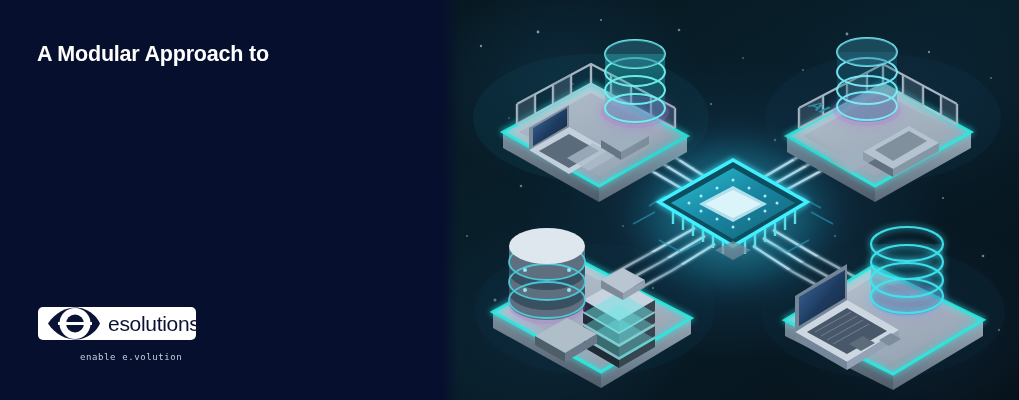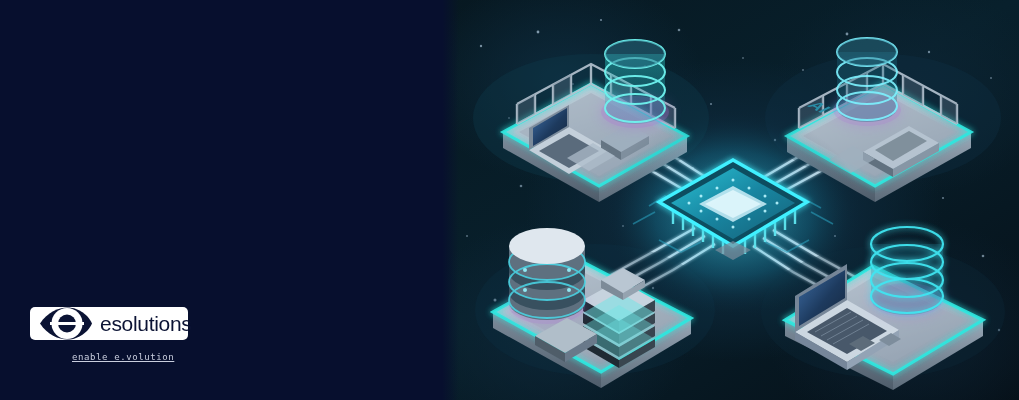--- a/index.html
+++ b/index.html
@@ -14,38 +14,37 @@
     background:#070f2e; flex:0 0 443px; overflow:hidden;
   }
   .headline {
     position:absolute; left:37px; top:38px; width:390px;
     color:#ffffff; font-size:21.5px; font-weight:bold;
     line-height:33px; letter-spacing:-0.2px;
   }
   .headline .ln { display:block; white-space:nowrap; }
 
   
-  .logo-block { position:absolute; left:30px; top:307px; width:200px; }
+  .logo-block { position:absolute; left:38px; top:307px; width:200px; }
   .logo-plate {
     position:relative; width:158px; height:33px;
     background:#ffffff; border-radius:5px;
     display:flex; align-items:center;
   }
   .logo-mark { position:absolute; left:6px; top:-4px; width:62px; height:41px; }
   .logo-word {
     position:absolute; left:70px; top:4px;
     font-size:21px; font-weight:500; color:#0b1334;
     letter-spacing:-0.3px; line-height:25px;
   }
   .logo-tag {
     position:absolute; left:42px; top:45px;
     font-size:9px; color:#c9cede; letter-spacing:0.6px;
     font-family:"DejaVu Sans Mono", monospace;
     white-space:nowrap;
-    text-decoration:underline;
   }
 
   
   .art {
     position:relative; flex:1 1 auto; height:400px; overflow:hidden;
     background:
       radial-gradient(ellipse 290px 210px at 290px 210px, #123d55 0%, #0c2637 40%, rgba(8,22,31,0) 72%),
       radial-gradient(ellipse 200px 150px at 120px 80px, #0d2a3c 0%, rgba(8,22,31,0) 70%),
       radial-gradient(ellipse 200px 150px at 470px 90px, #0c2433 0%, rgba(8,22,31,0) 70%),
       radial-gradient(ellipse 200px 160px at 110px 330px, #0d2637 0%, rgba(8,22,31,0) 70%),
@@ -60,20 +59,21 @@
   }
 </style>
 </head>
 <body>
 
 <div class="banner">
 
   <div class="left-panel">
 
     <div class="headline">
+      <span class="ln">A Modular Approach to</span>
     </div>
 
     <div class="logo-block">
       <div class="logo-plate">
 
         <svg class="logo-mark" viewBox="0 0 62 41">
 
           <path d="M4 20.5 C14 5.5 30 2 40 6 C50 10 54 16 56 20.5 C54 25 50 31 40 35 C30 39 14 35.5 4 20.5 Z" fill="#0b1334"></path>
 
           <circle cx="31" cy="20.5" r="15.5" fill="#ffffff"></circle>

